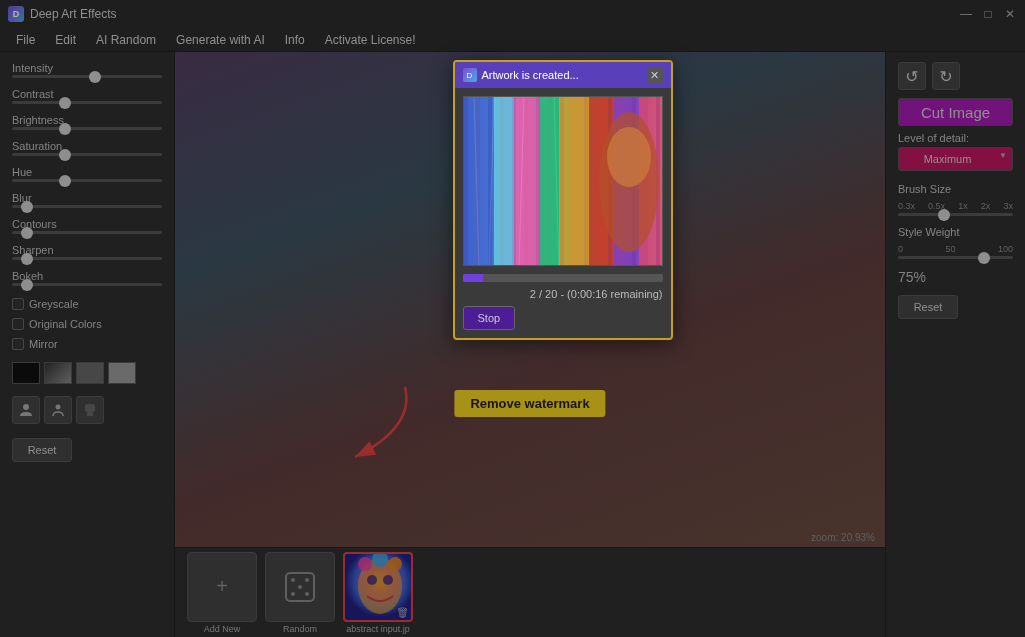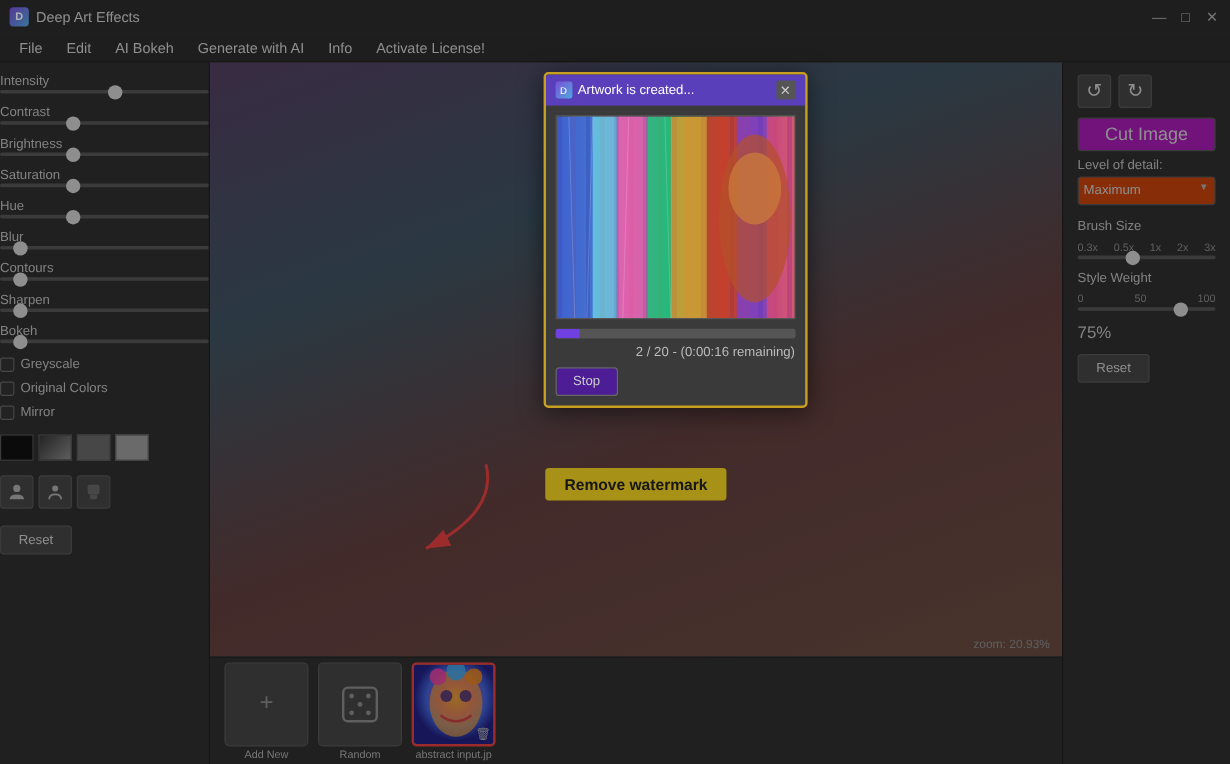--- a/index.html
+++ b/index.html
@@ -70,21 +70,21 @@
     
     #main-layout {
       display: flex;
       height: calc(637px - 52px);
     }
 
     
     #left-sidebar {
       width: 175px;
       background: #2e2e2e;
-      padding: 10px 0;
+      padding: 10px 12px;
       display: flex;
       flex-direction: column;
       gap: 4px;
       overflow-y: auto;
       border-right: 1px solid #222;
       flex-shrink: 0;
     }
     .slider-label { font-size: 11px; color: #bbb; margin-bottom: 1px; }
     .slider-track {
       width: 100%;
@@ -554,21 +554,21 @@
   <div id="titlebar-controls">
     <button class="titlebar-btn">—</button>
     <button class="titlebar-btn">□</button>
     <button class="titlebar-btn">✕</button>
   </div>
 </div>
 
 <div id="menubar">
   <span class="menu-item">File</span>
   <span class="menu-item">Edit</span>
-  <span class="menu-item">AI Bokeh</span>
+  <span class="menu-item">AI Random</span>
   <span class="menu-item">Generate with AI</span>
   <span class="menu-item">Info</span>
   <span class="menu-item">Activate License!</span>
 </div>
 
 <div id="main-layout">
 
   <div id="left-sidebar">
 
     <div>
@@ -754,21 +754,21 @@
     
     <div class="undo-redo-row">
       <button class="undo-btn">↺</button>
       <button class="redo-btn">↻</button>
     </div>
 
     <button class="cut-image-btn">Cut Image</button>
 
     <div class="level-label">Level of detail:</div>
     <div class="level-select-wrap">
-      <select class="level-select" style="width:100%;background:#c2410c;border:1px solid #555;color:#ccc;font-size:11px;padding:2px 20px 2px 4px;border-radius:3px;appearance:none;height:24px;">
+      <select class="level-select" style="width:100%;background:#be185d;border:1px solid #555;color:#ccc;font-size:11px;padding:2px 20px 2px 4px;border-radius:3px;appearance:none;height:24px;text-align:center;">
         <option>Maximum</option>
         <option>High</option>
         <option>Medium</option>
         <option>Low</option>
       </select>
     </div>
 
     <div class="right-section-label">Brush Size</div>
     <div class="brush-size-markers">
       <span>0.3x</span>

